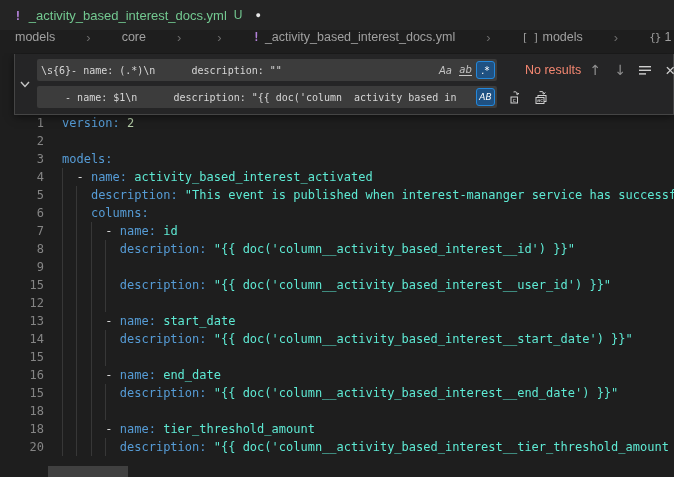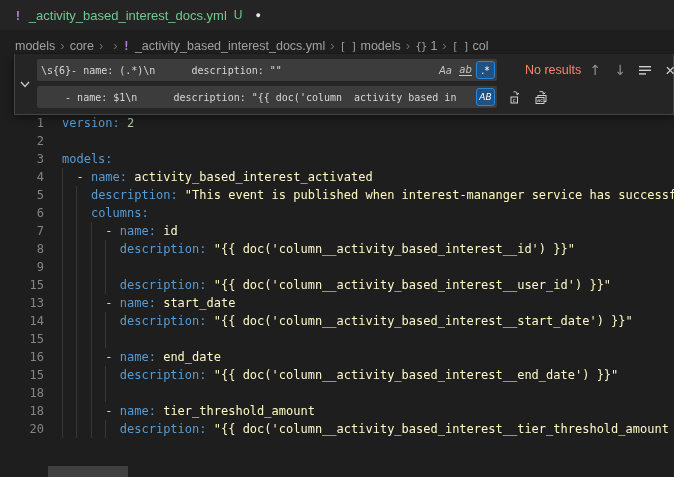--- a/index.html
+++ b/index.html
@@ -8,37 +8,37 @@
 
   
   .tabbar{height:30px;background:#242424;display:flex;align-items:stretch;}
   .tab{display:flex;align-items:center;padding:0 16px 0 14px;background:#242424;}
   .tab-file-icon{color:#b180d7;font-weight:bold;font-size:13px;margin-right:7px;font-family:"DejaVu Sans Mono",monospace;}
   .tab-title{color:#73c991;font-size:13px;}
   .tab-git{color:#73c991;font-size:12px;margin-left:7px;}
   .tab-dot{color:#e8e8e8;font-size:9px;margin-left:13px;}
 
   
-  .breadcrumbs{height:23px;background:#1e1e1e;display:flex;align-items:flex-end;padding-left:15px;
-    font-size:12.5px;color:#a0a0a0;white-space:nowrap;overflow:hidden;}
+  .breadcrumbs{height:23px;background:#1e1e1e;display:flex;align-items:flex-start;padding-left:15px;
+    font-size:12.5px;color:#a0a0a0;white-space:nowrap;overflow:hidden;gap:26px;}
   .bc-item{display:flex;align-items:center;cursor:pointer;}
   .bc-sep{color:#6d6d6d;margin:0 5px;font-size:13px;}
   .bc-sym{color:#9a9a9a;margin-right:4px;font-family:"DejaVu Sans Mono",monospace;font-size:11px;letter-spacing:-1px;}
   .bc-warn{color:#b180d7;font-weight:bold;margin-right:5px;font-family:"DejaVu Sans Mono",monospace;font-size:12px;}
 
   
   .editor{position:relative;height:424px;background:#1e1e1e;overflow:hidden;}
   .code-lines{padding-top:61px;}
   .line{display:flex;height:18px;line-height:18px;font-family:"DejaVu Sans Mono",monospace;font-size:12px;white-space:pre;}
   .ln{width:44px;flex:none;text-align:right;color:#858585;margin-right:18px;user-select:none;}
   .code{position:relative;flex:1;min-width:0;overflow:hidden;}
   .guides{position:absolute;left:0;top:0;bottom:0;pointer-events:none;
     background:repeating-linear-gradient(to right,#373737 0 1px,transparent 1px 14.45px);}
   .c-key{color:#569cd6;}
-  .c-str{color:#fef9c3;}
+  .c-str{color:#5eead4;}
   .c-num{color:#b5cea8;}
   .c-pln{color:#d4d4d4;}
 
   
   .hscroll{position:absolute;left:48px;bottom:0;width:80px;height:11px;background:rgba(121,121,121,0.38);z-index:5;}
 
   
   .find-widget{position:absolute;top:1px;left:14px;width:660px;background:#252526;
     border:1px solid #454545;border-top:none;box-sizing:border-box;z-index:10;
     padding:4px 6px 5px 22px;box-shadow:0 2px 8px rgba(0,0,0,0.5);}
@@ -175,20 +175,21 @@
         <div class="line"><span class="ln">1</span><span class="code"><span class="c-key">version:</span><span class="c-pln"> </span><span class="c-num">2</span></span></div>
         <div class="line"><span class="ln">2</span><span class="code"></span></div>
         <div class="line"><span class="ln">3</span><span class="code"><span class="c-key">models:</span></span></div>
         <div class="line"><span class="ln">4</span><span class="code"><span class="guides" style="width: 1px;"></span><span class="c-pln">  - </span><span class="c-key">name:</span><span class="c-pln"> </span><span class="c-str">activity_based_interest_activated</span></span></div>
         <div class="line"><span class="ln">5</span><span class="code"><span class="guides" style="width: 15.45px;"></span><span class="c-pln">    </span><span class="c-key">description:</span><span class="c-pln"> </span><span class="c-str">"This event is published when interest-mananger service has successf</span></span></div>
         <div class="line"><span class="ln">6</span><span class="code"><span class="guides" style="width: 15.45px;"></span><span class="c-pln">    </span><span class="c-key">columns:</span></span></div>
         <div class="line"><span class="ln">7</span><span class="code"><span class="guides" style="width: 29.9px;"></span><span class="c-pln">      - </span><span class="c-key">name:</span><span class="c-pln"> </span><span class="c-str">id</span></span></div>
         <div class="line"><span class="ln">8</span><span class="code"><span class="guides" style="width: 44.35px;"></span><span class="c-pln">        </span><span class="c-key">description:</span><span class="c-pln"> </span><span class="c-str">"{{ doc('column__activity_based_interest__id') }}"</span></span></div>
         <div class="line"><span class="ln">9</span><span class="code"><span class="guides" style="width: 44.35px;"></span></span></div>
         <div class="line"><span class="ln">15</span><span class="code"><span class="guides" style="width: 44.35px;"></span><span class="c-pln">        </span><span class="c-key">description:</span><span class="c-pln"> </span><span class="c-str">"{{ doc('column__activity_based_interest__user_id') }}"</span></span></div>
+        <div class="line"><span class="ln">12</span><span class="code"><span class="guides" style="width: 44.35px;"></span></span></div>
         <div class="line"><span class="ln">13</span><span class="code"><span class="guides" style="width: 29.9px;"></span><span class="c-pln">      - </span><span class="c-key">name:</span><span class="c-pln"> </span><span class="c-str">start_date</span></span></div>
         <div class="line"><span class="ln">14</span><span class="code"><span class="guides" style="width: 44.35px;"></span><span class="c-pln">        </span><span class="c-key">description:</span><span class="c-pln"> </span><span class="c-str">"{{ doc('column__activity_based_interest__start_date') }}"</span></span></div>
         <div class="line"><span class="ln">15</span><span class="code"><span class="guides" style="width: 44.35px;"></span></span></div>
         <div class="line"><span class="ln">16</span><span class="code"><span class="guides" style="width: 29.9px;"></span><span class="c-pln">      - </span><span class="c-key">name:</span><span class="c-pln"> </span><span class="c-str">end_date</span></span></div>
         <div class="line"><span class="ln">15</span><span class="code"><span class="guides" style="width: 44.35px;"></span><span class="c-pln">        </span><span class="c-key">description:</span><span class="c-pln"> </span><span class="c-str">"{{ doc('column__activity_based_interest__end_date') }}"</span></span></div>
         <div class="line"><span class="ln">18</span><span class="code"><span class="guides" style="width: 44.35px;"></span></span></div>
         <div class="line"><span class="ln">18</span><span class="code"><span class="guides" style="width: 29.9px;"></span><span class="c-pln">      - </span><span class="c-key">name:</span><span class="c-pln"> </span><span class="c-str">tier_threshold_amount</span></span></div>
         <div class="line"><span class="ln">20</span><span class="code"><span class="guides" style="width: 44.35px;"></span><span class="c-pln">        </span><span class="c-key">description:</span><span class="c-pln"> </span><span class="c-str">"{{ doc('column__activity_based_interest__tier_threshold_amount</span></span></div>
       </div>
 

